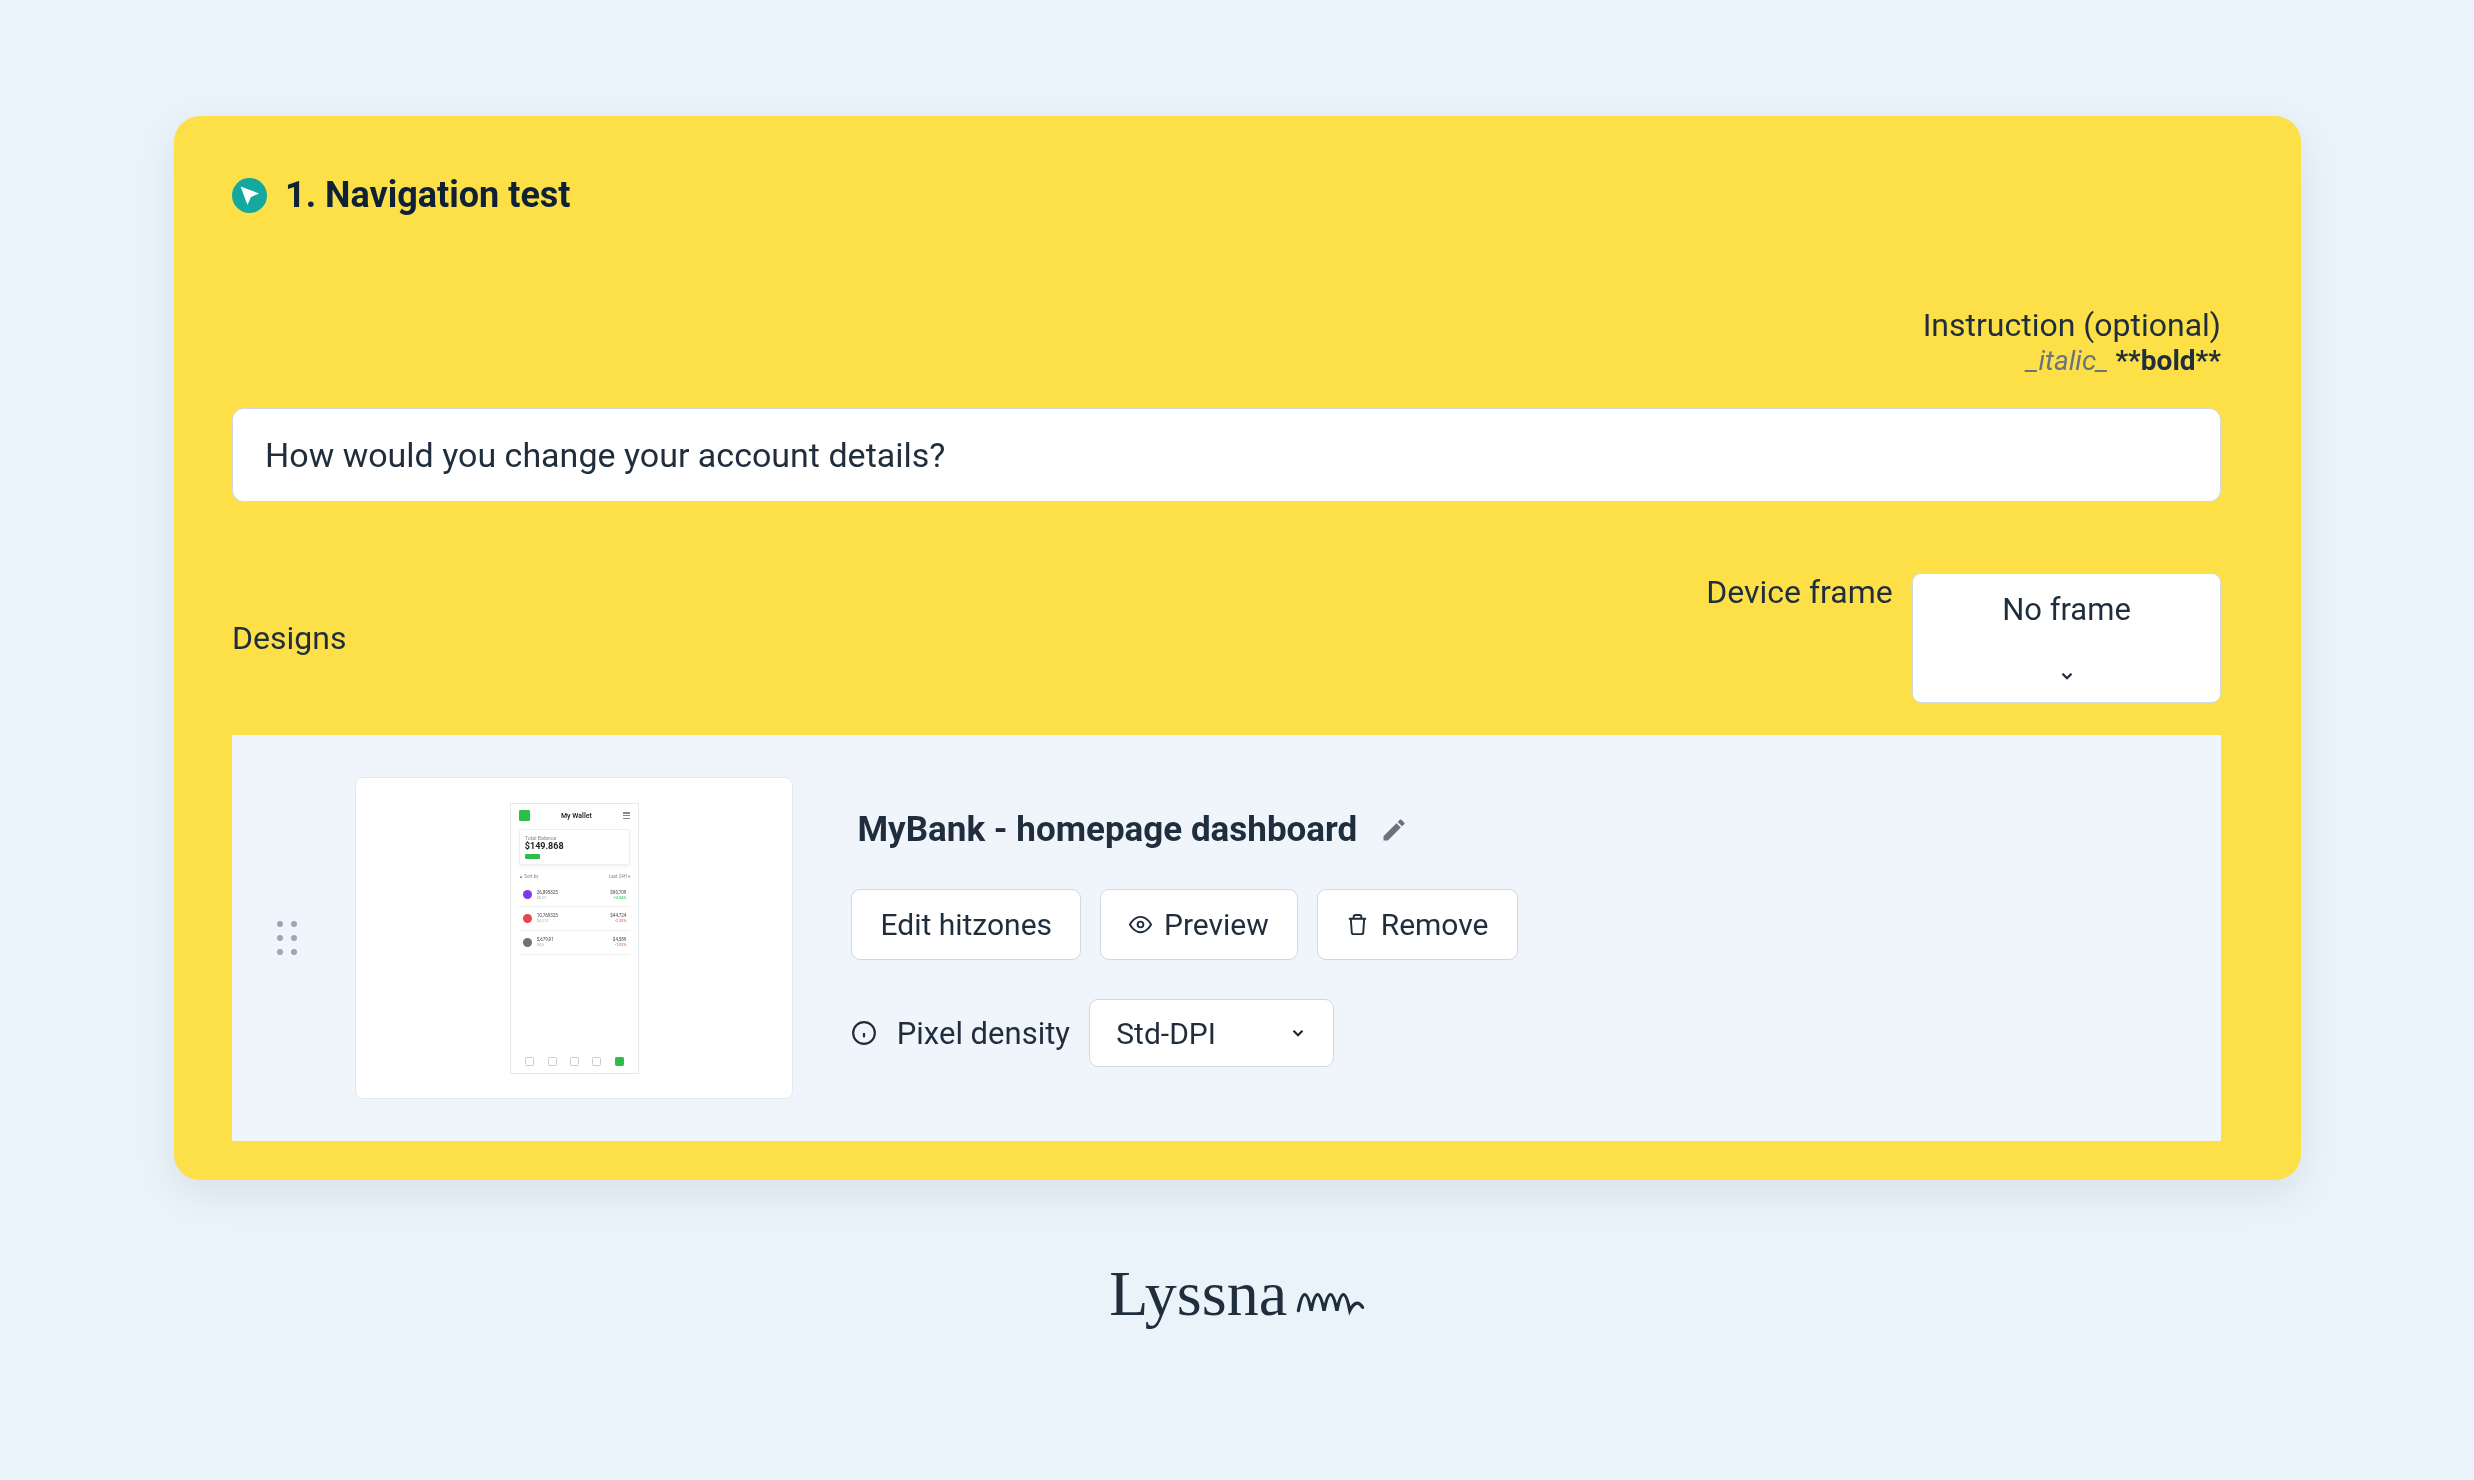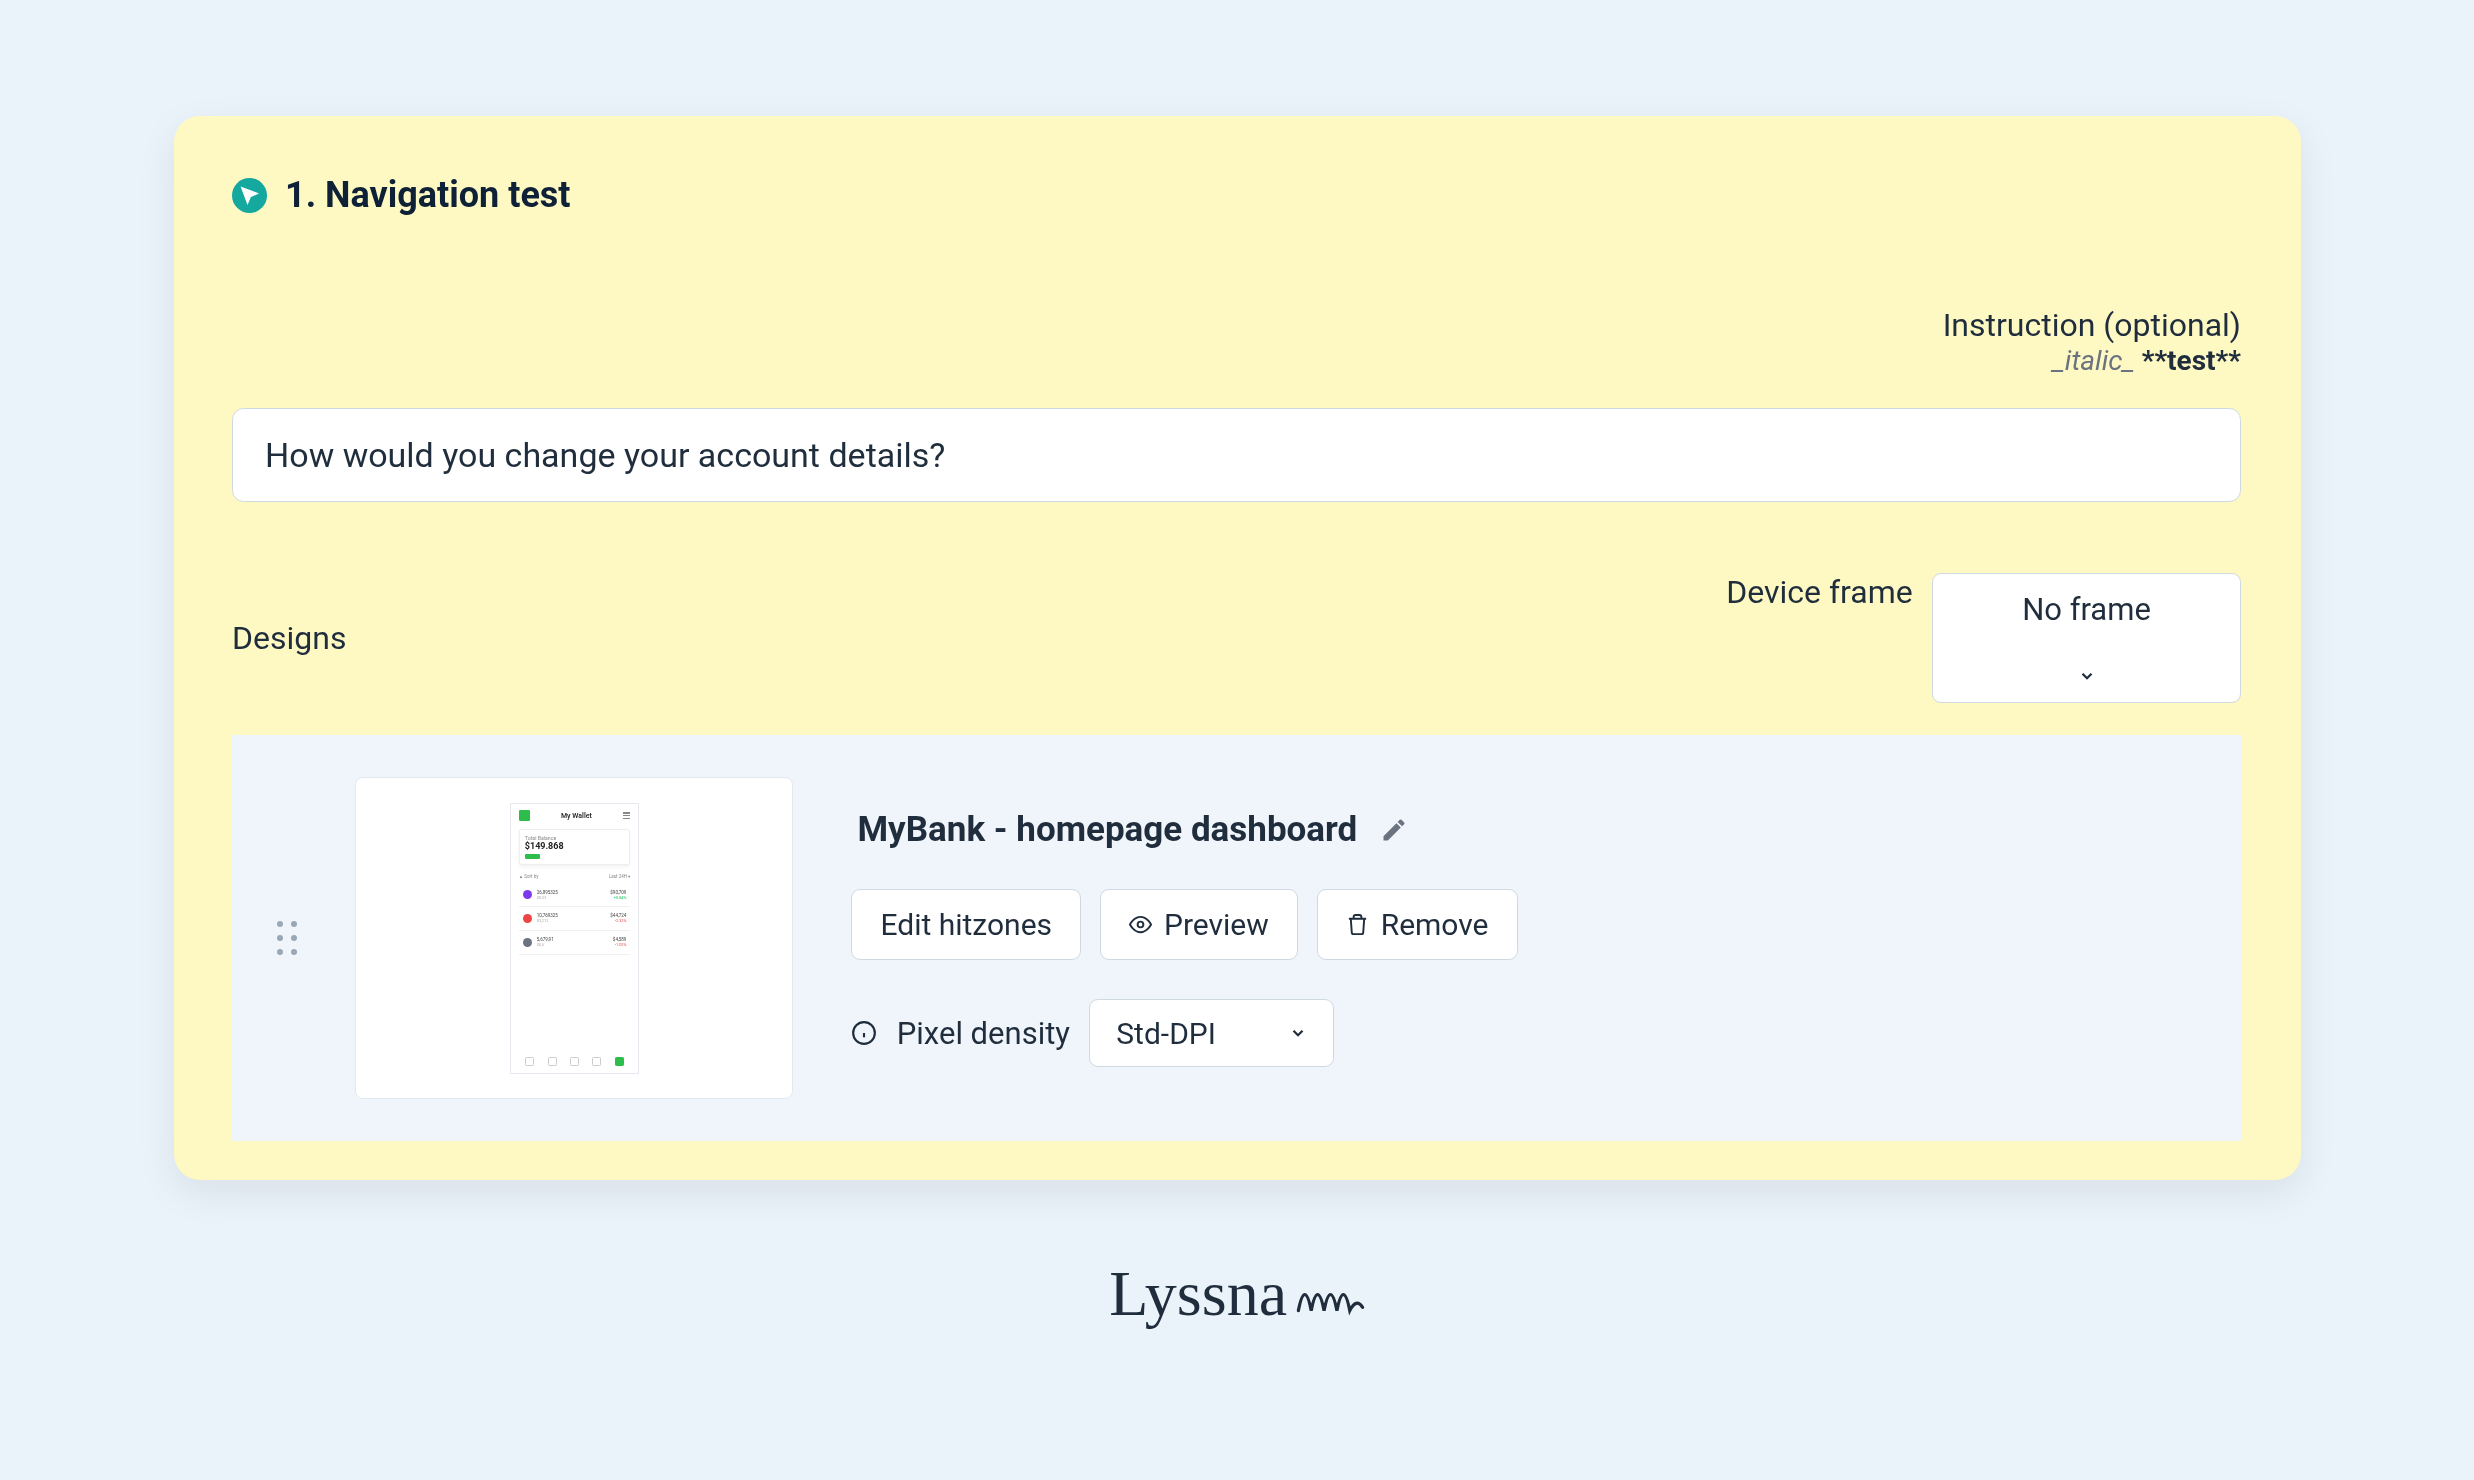--- a/index.html
+++ b/index.html
@@ -6,25 +6,25 @@
 body {
   font-family: -apple-system, BlinkMacSystemFont, "Segoe UI", Roboto, sans-serif;
   background: #ebf3fa;
   width: 2475px;
   height: 1481px;
   display: flex;
   flex-direction: column;
   align-items: center;
 }
 .card {
-  background: #fef9c3;
+  background: #fde047;
   border-radius: 26px;
   width: 2127px;
   margin-top: 116px;
-  padding: 58px 60px 39px 58px;
+  padding: 58px 80px 39px 58px;
   box-shadow: 0 13px 39px rgba(0,0,0,0.08);
 }
 .header-row {
   display: flex;
   align-items: center;
   gap: 18px;
   margin-bottom: 90px;
 }
 .cursor-icon {
   width: 35px;
@@ -244,21 +244,21 @@
     </div>
     <h1 class="section-title">
       <span>1.</span> <span>Navigation test</span>
     </h1>
   </div>
 
   <div class="label-row">
     <div class="field-label">Instruction (optional)</div>
     <div class="format-hint">
       <span class="italic">_italic_</span>
-      <span class="bold">**test**</span>
+      <span class="bold">**bold**</span>
     </div>
   </div>
 
   <input type="text" class="instruction-input" value="How would you change your account details?" style="">
 
   <div class="designs-header">
     <div class="designs-label">Designs</div>
     <div class="device-frame-group">
       <div class="device-frame-label">Device frame</div>
       <div class="select-box">

